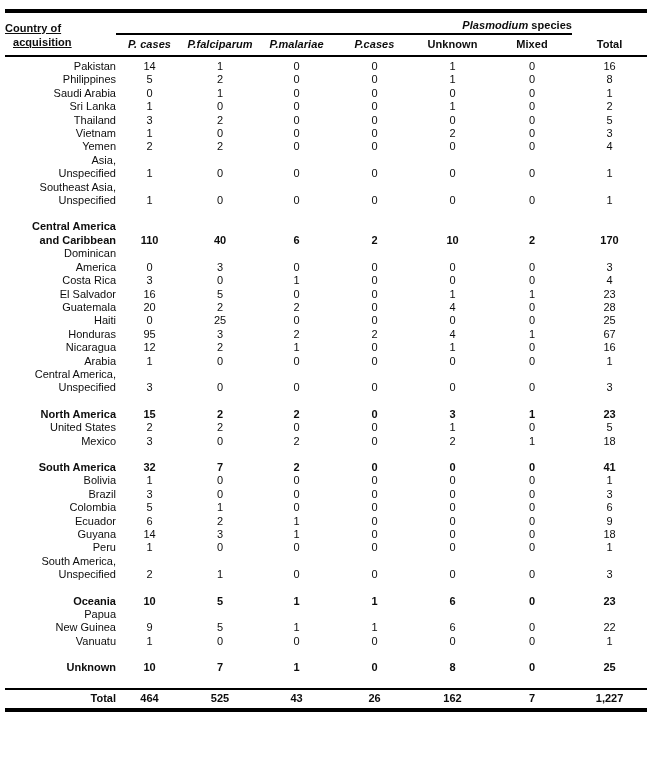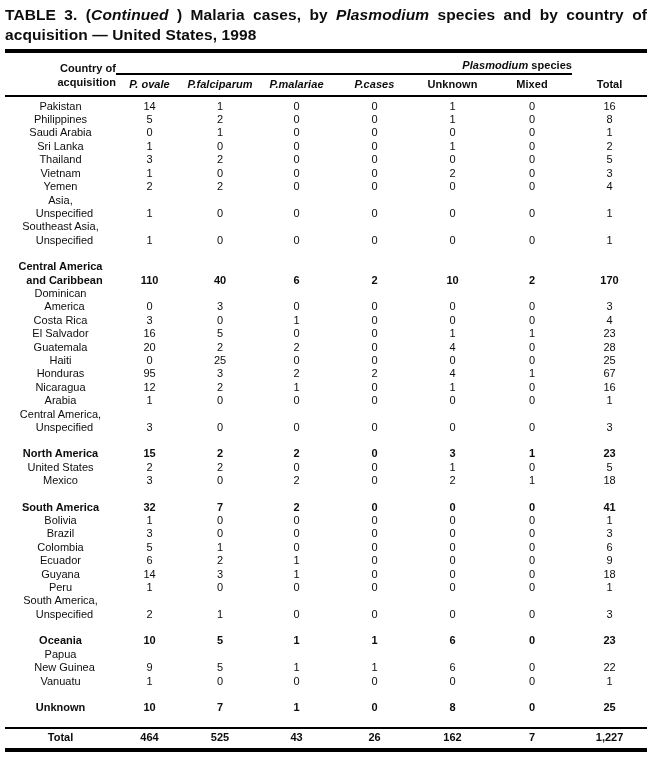--- a/index.html
+++ b/index.html
@@ -45,24 +45,25 @@
   th, td { padding: 0; }
   .it { font-style: italic; }
 
   thead { border-bottom: 2px solid #000; }
   thead th {
     font-size: 11px;
     font-weight: bold;
     letter-spacing: 0.05px;
   }
   th.country-h {
-    text-align: right;
+    text-align: left;
     vertical-align: top;
     padding-top: 3px;
     line-height: 14px;
+    text-decoration: underline;
   }
   th.country-h .ind { padding-left: 8px; }
   th.group-h {
     text-align: right;
     vertical-align: top;
     padding-top: 1px;
     padding-bottom: 2px;
     border-bottom: 2px solid #000;
   }
   tr.h2 th {
@@ -74,42 +75,38 @@
     text-align: center;
     vertical-align: bottom;
     padding-bottom: 5px;
   }
 
   tbody td {
     font-size: 11px;
     line-height: 13.4px;
     vertical-align: bottom;
   }
-  td.label { text-align: center; }
+  td.label { text-align: right; }
   td.label .l2 { padding-left: 8px; }
   td.val { text-align: center; }
   tr.bold td { font-weight: bold; }
   tr.spacer td { height: 13px; }
   tbody tr.first td { padding-top: 3px; }
   tr.total-row td {
     border-top: 2px solid #000;
     border-bottom: 4px solid #000;
     padding-top: 2px;
     padding-bottom: 3px;
   }
 </style>
 </head>
 <body>
 
 <div class="page">
 
-  <div class="title">
-    <div class="title-line1"><span>TABLE 3. (</span><span class="it">Continued</span><span> ) Malaria cases, by </span><span class="it">Plasmodium</span><span> species and by country of</span></div>
-    <div class="title-line2">acquisition — United States, 1998</div>
-  </div>
   <div class="title-rule"></div>
 
   <table>
     <colgroup>
       <col style="width:111px">
       <col style="width:67px">
       <col style="width:74px">
       <col style="width:79px">
       <col style="width:77px">
       <col style="width:79px">
@@ -119,21 +116,21 @@
     <thead>
       <tr class="h1">
         <th class="country-h" rowspan="2">
           <div>Country of</div>
           <div class="ind">acquisition</div>
         </th>
         <th class="group-h" colspan="6"><span class="it">Plasmodium</span><span> species</span></th>
         <th class="total-h" rowspan="2">Total</th>
       </tr>
       <tr class="h2">
-          <th class="it">P. ovale</th>
+          <th class="it">P. cases</th>
           <th class="it">P.falciparum</th>
           <th class="it">P.malariae</th>
           <th class="it">P.cases</th>
           <th>Unknown</th>
           <th>Mixed</th>
         </tr>
     </thead>
     <tbody>
         <tr class="first">
           <td class="label">

